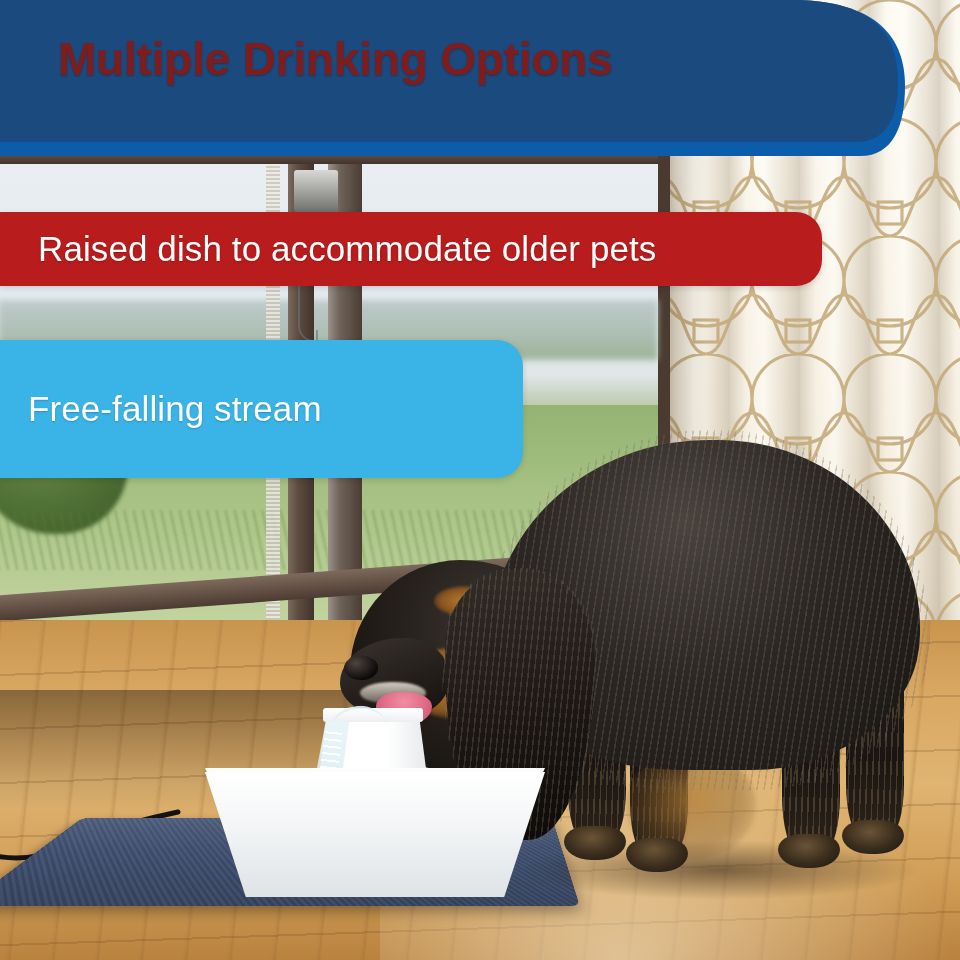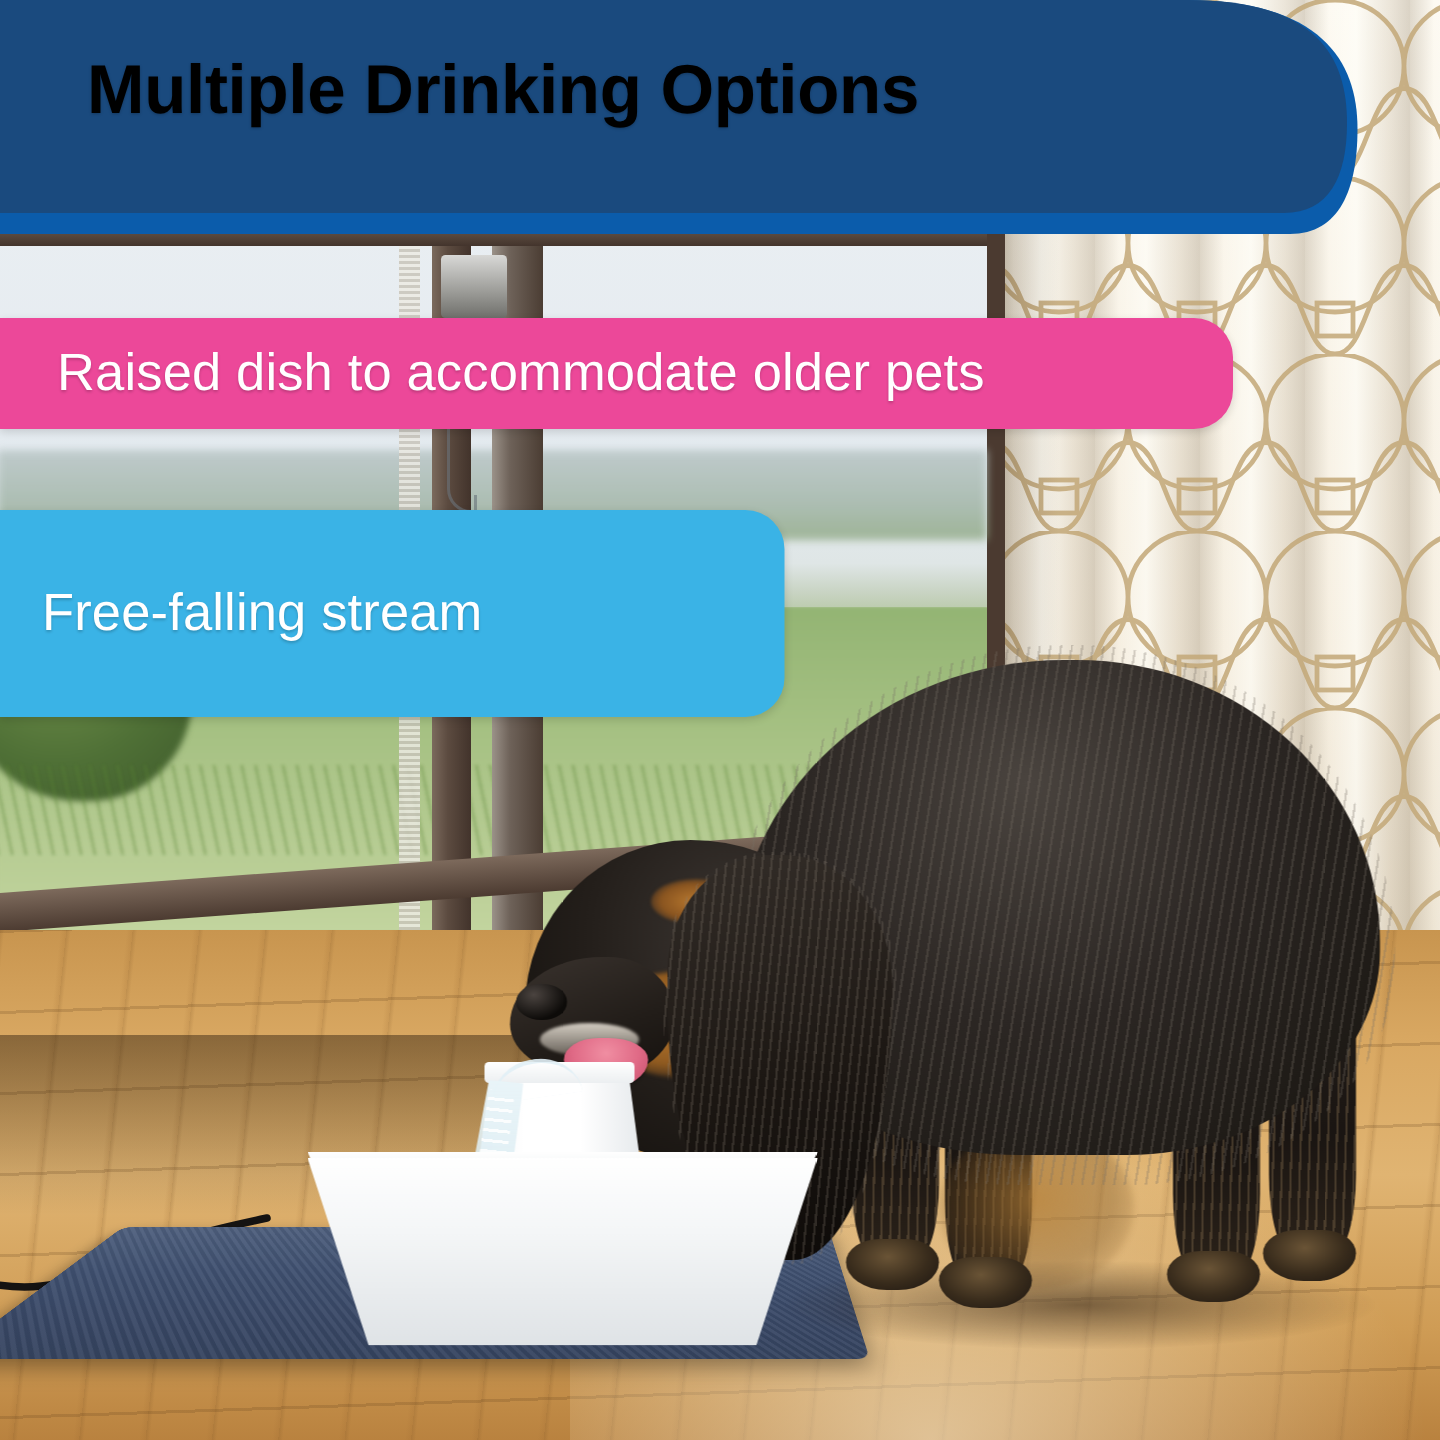--- a/index.html
+++ b/index.html
@@ -503,24 +503,24 @@
 
   </div>
 
   <div class="header-wrap">
     <svg class="header-stripe" viewBox="0 0 960 156" preserveAspectRatio="none">
       <path id="stripe-path" d="M0 0 H790 C880 0 905 40 905 86 C905 126 893 156 860 156 H0 Z" fill="#0b5cab"></path>
     </svg>
     <svg class="header-main" viewBox="0 0 960 142" preserveAspectRatio="none">
       <path id="main-path" d="M0 0 H792 C878 0 898 38 898 82 C898 118 886 142 856 142 H0 Z" fill="#1a4a7e"></path>
     </svg>
-    <div class="header-title" style="color: #000000;">Multiple Drinking Options</div>
+    <div class="header-title" style="color: #7f1d1d;">Multiple Drinking Options</div>
   </div>
 
-  <div class="banner" id="banner-1" style="background: #ec4899; color: rgb(255, 255, 255);">
+  <div class="banner" id="banner-1" style="background: #b91c1c; color: rgb(255, 255, 255);">
     <span class="banner-text">Raised dish to accommodate older pets</span>
   </div>
 
   <div class="banner" id="banner-2" style="background: rgb(58, 179, 230); color: rgb(255, 255, 255); padding-left: 28px;">
     <span class="banner-text">
       <span>Free-falling stream</span><br>
     </span>
   </div>
 
 </div>

